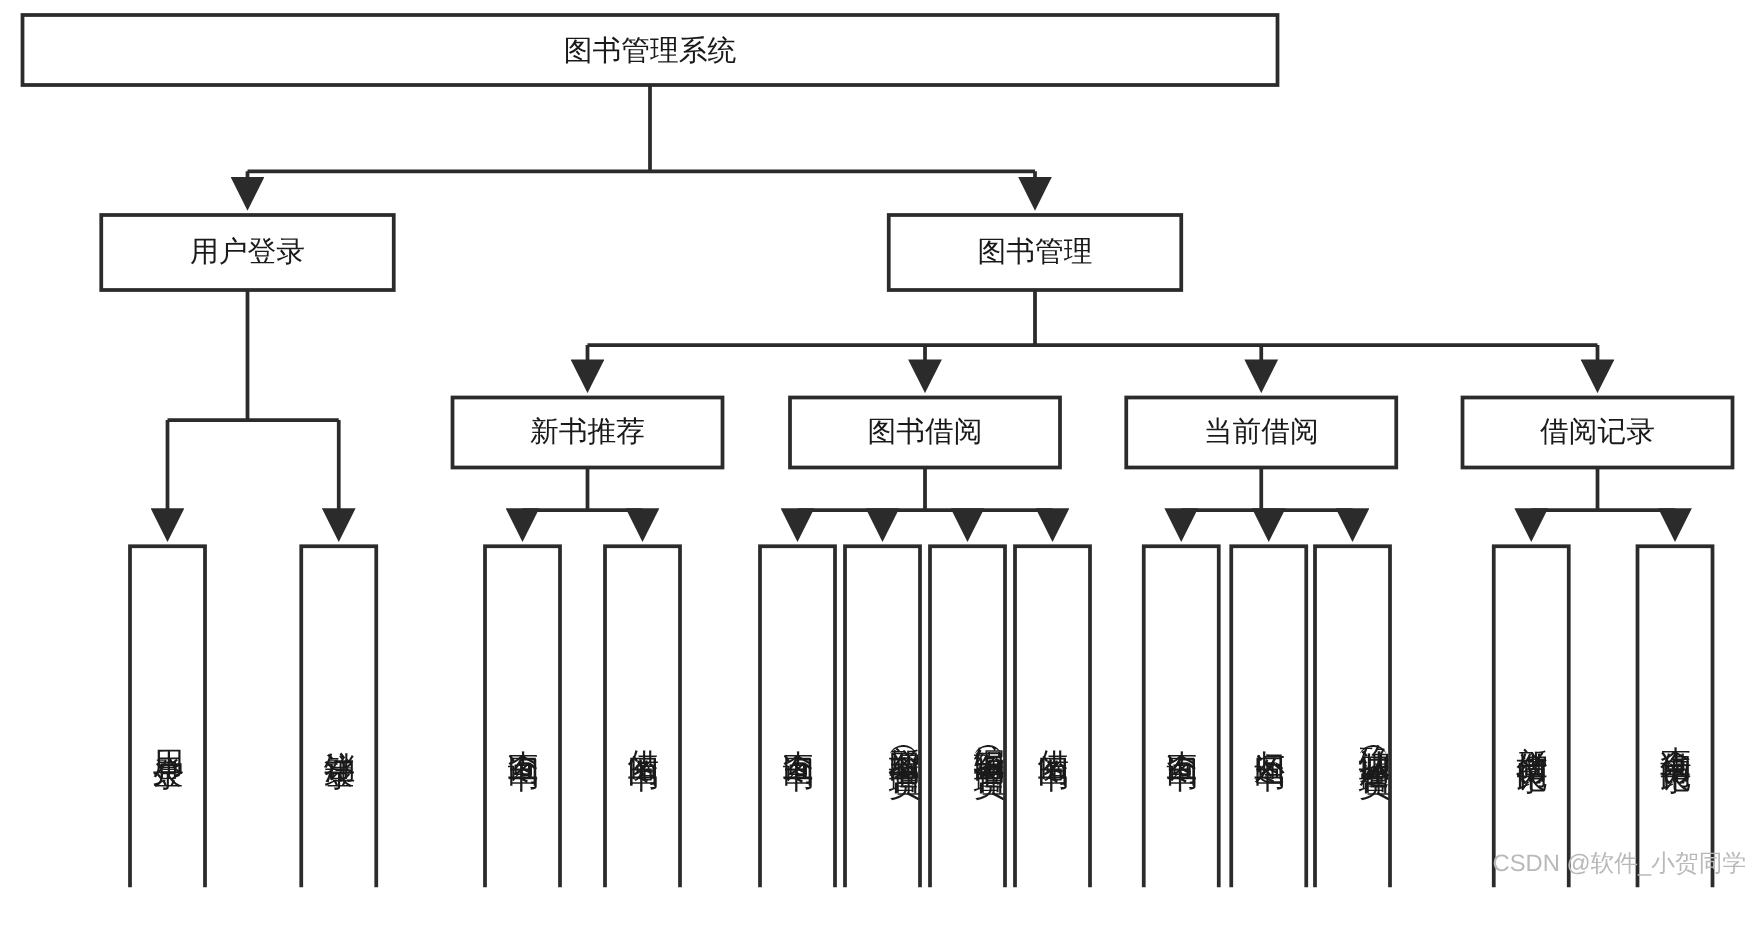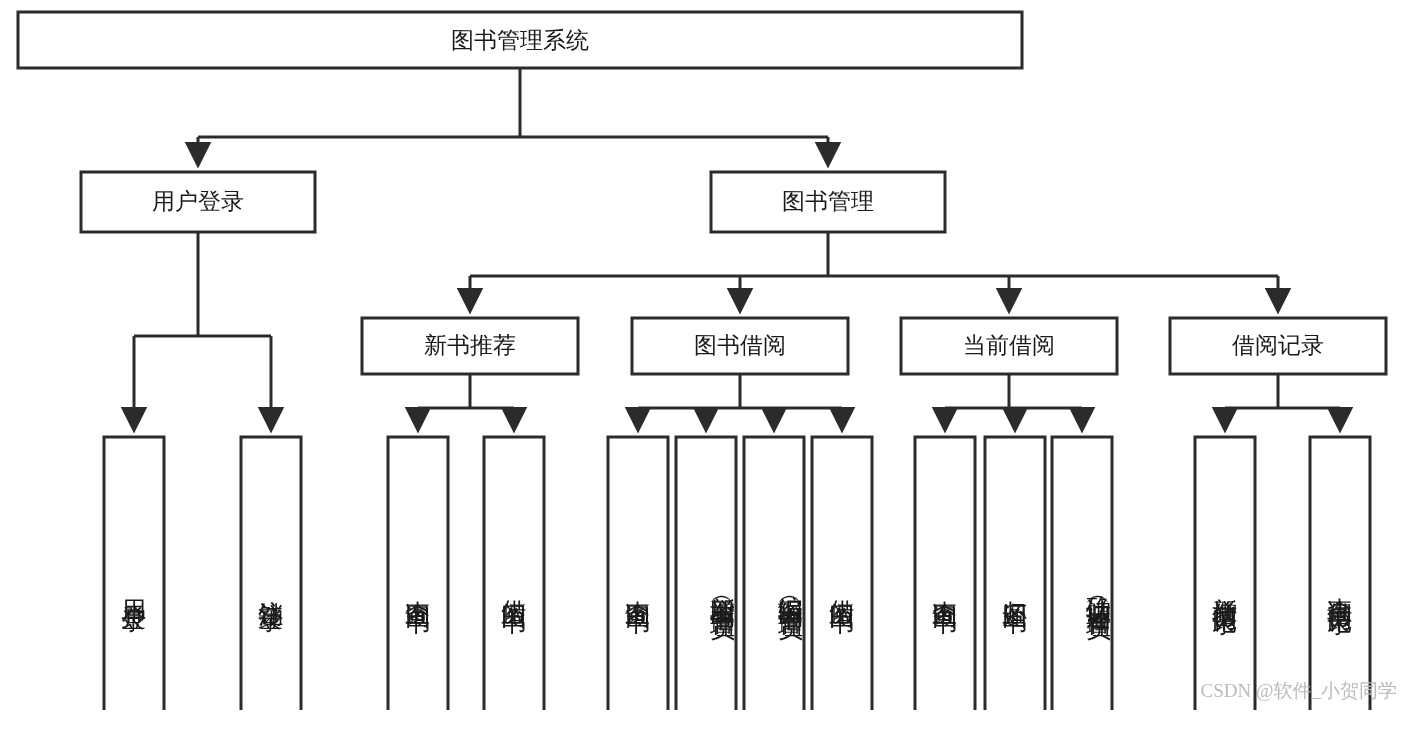--- a/index.html
+++ b/index.html
@@ -55,21 +55,21 @@
     letter-spacing: 3px;
     color: #1a1a1a;
     white-space: nowrap;
     text-align: center;
     pointer-events: none;
   }
   .watermark {
     position: absolute;
     right: 8px;
     bottom: 6px;
-    font-family: Liberation Serif, serif;
+    font-family: Liberation Sans, sans-serif;
     font-size: 19px;
     color: #b9b9b9;
     white-space: nowrap;
   }
 </style>
 </head>
 <body>
 
 <div id="diagram-root">
 

